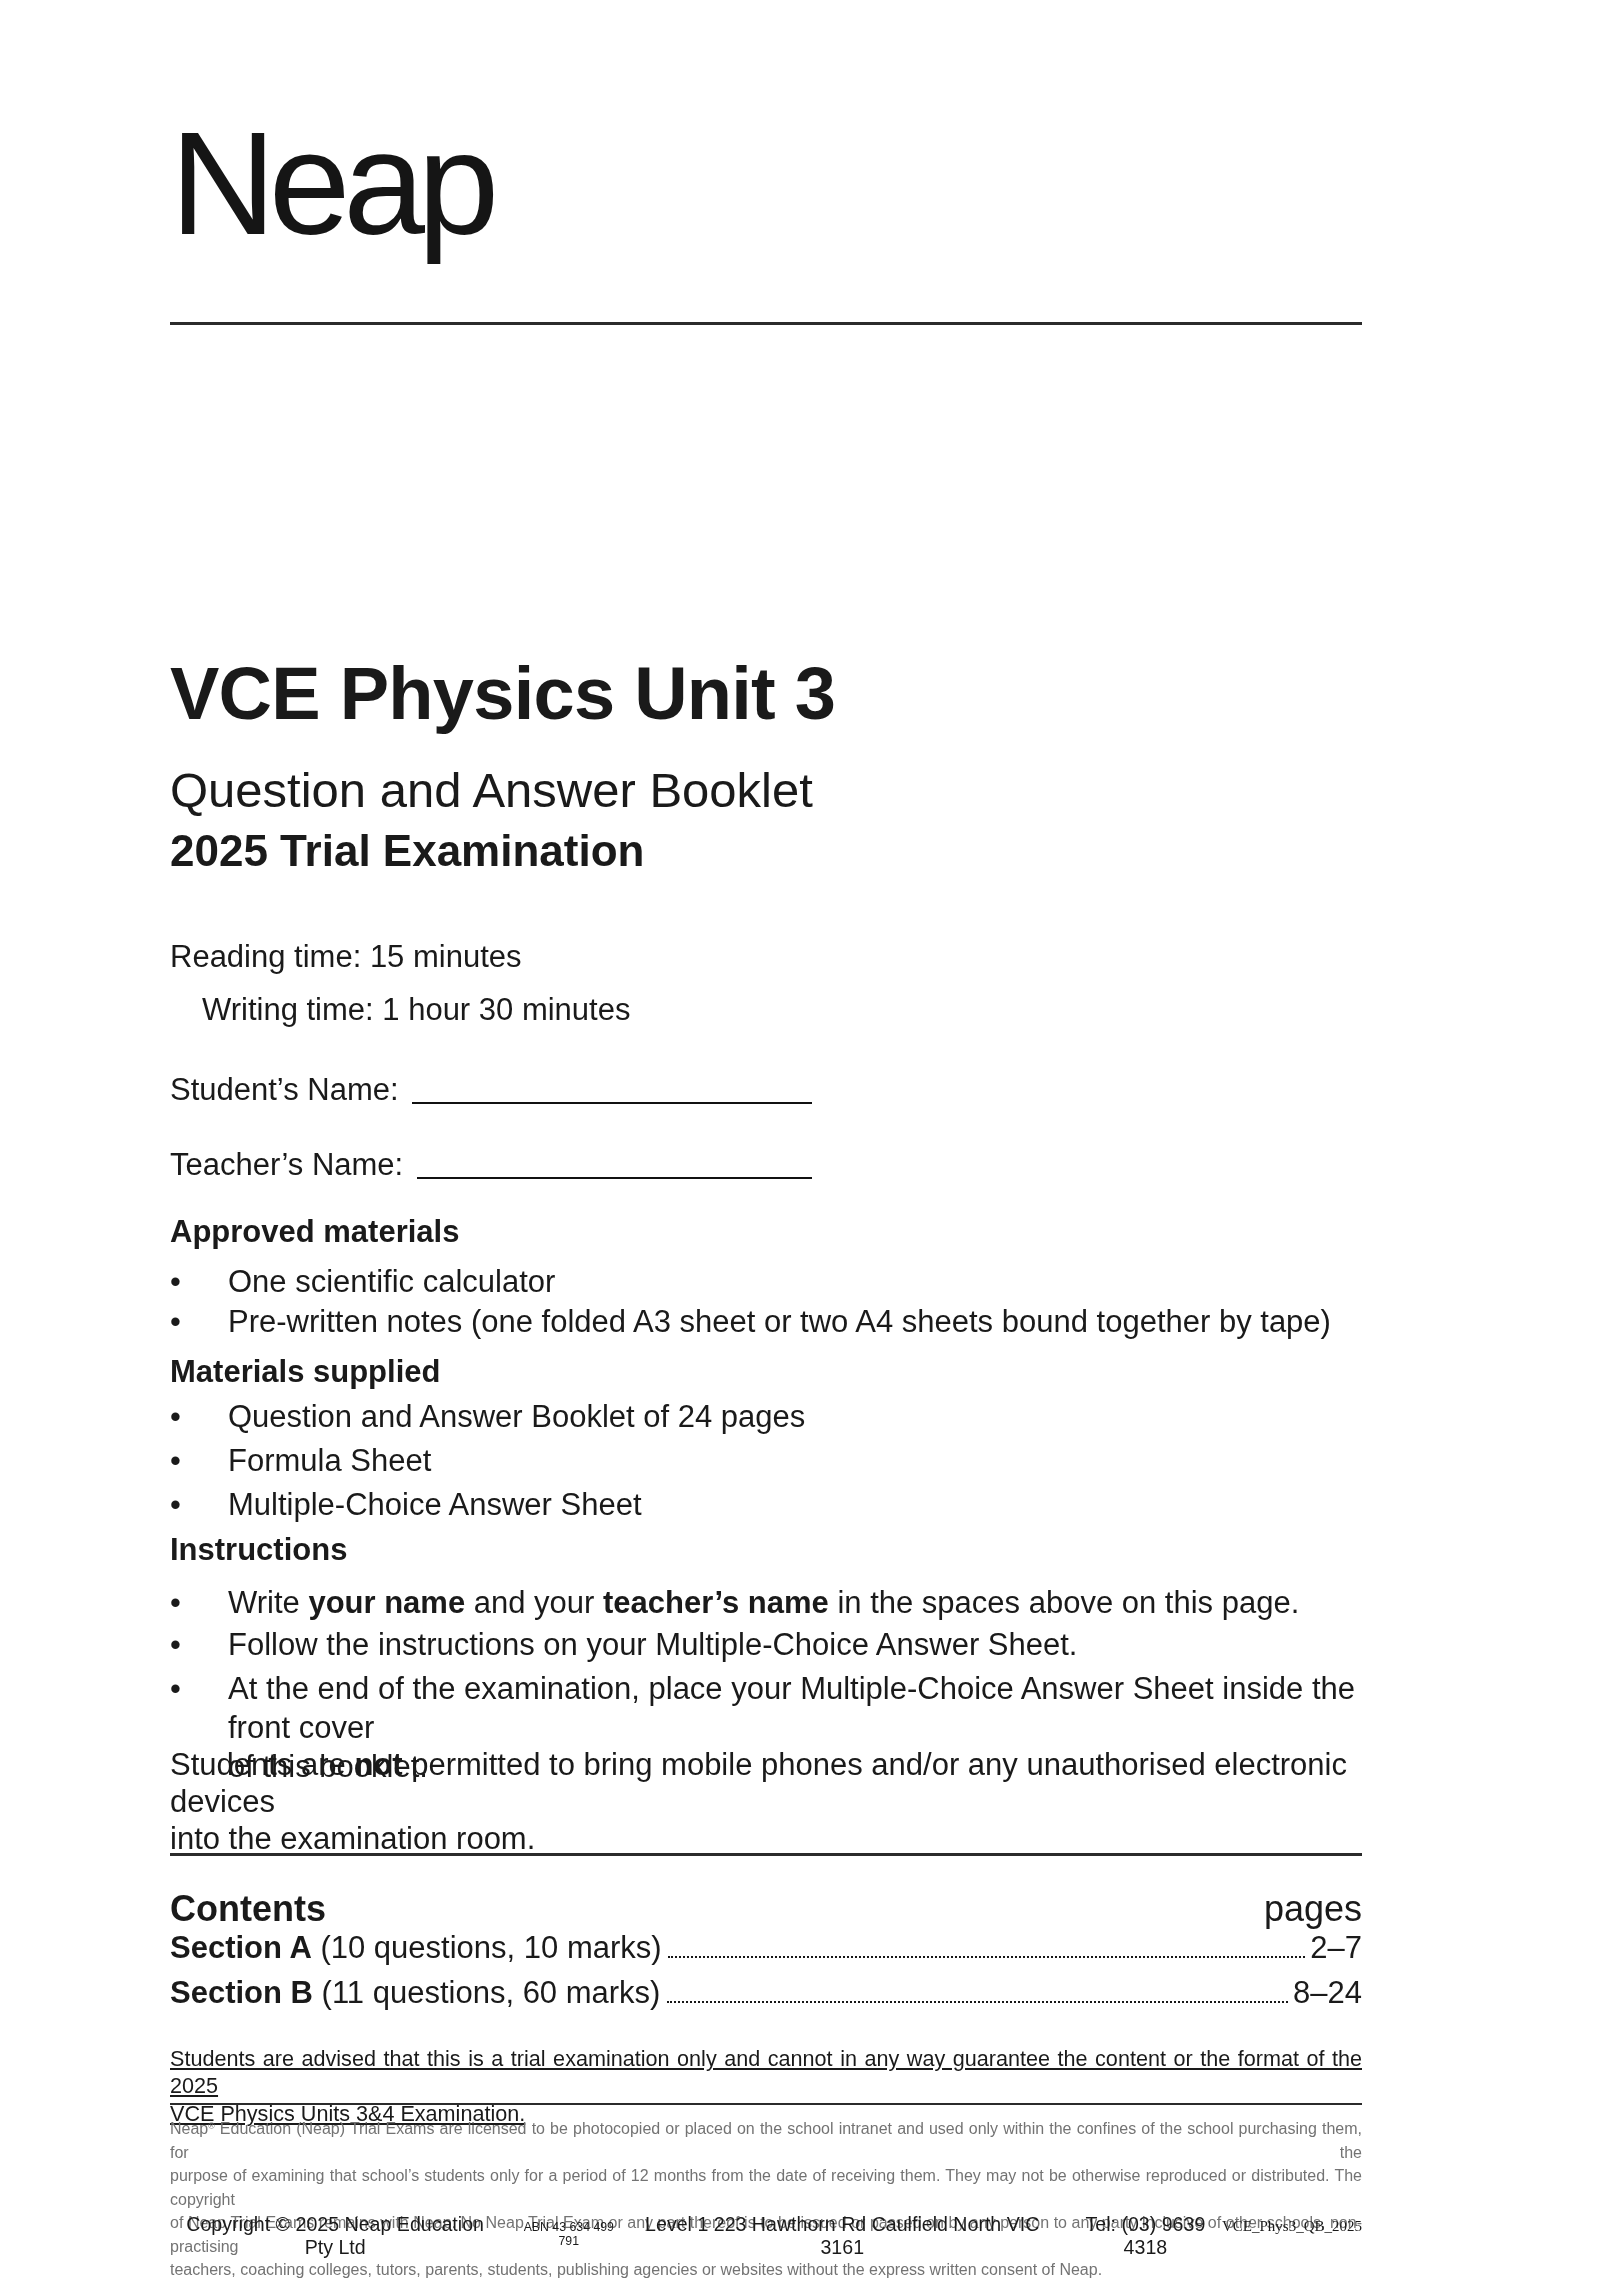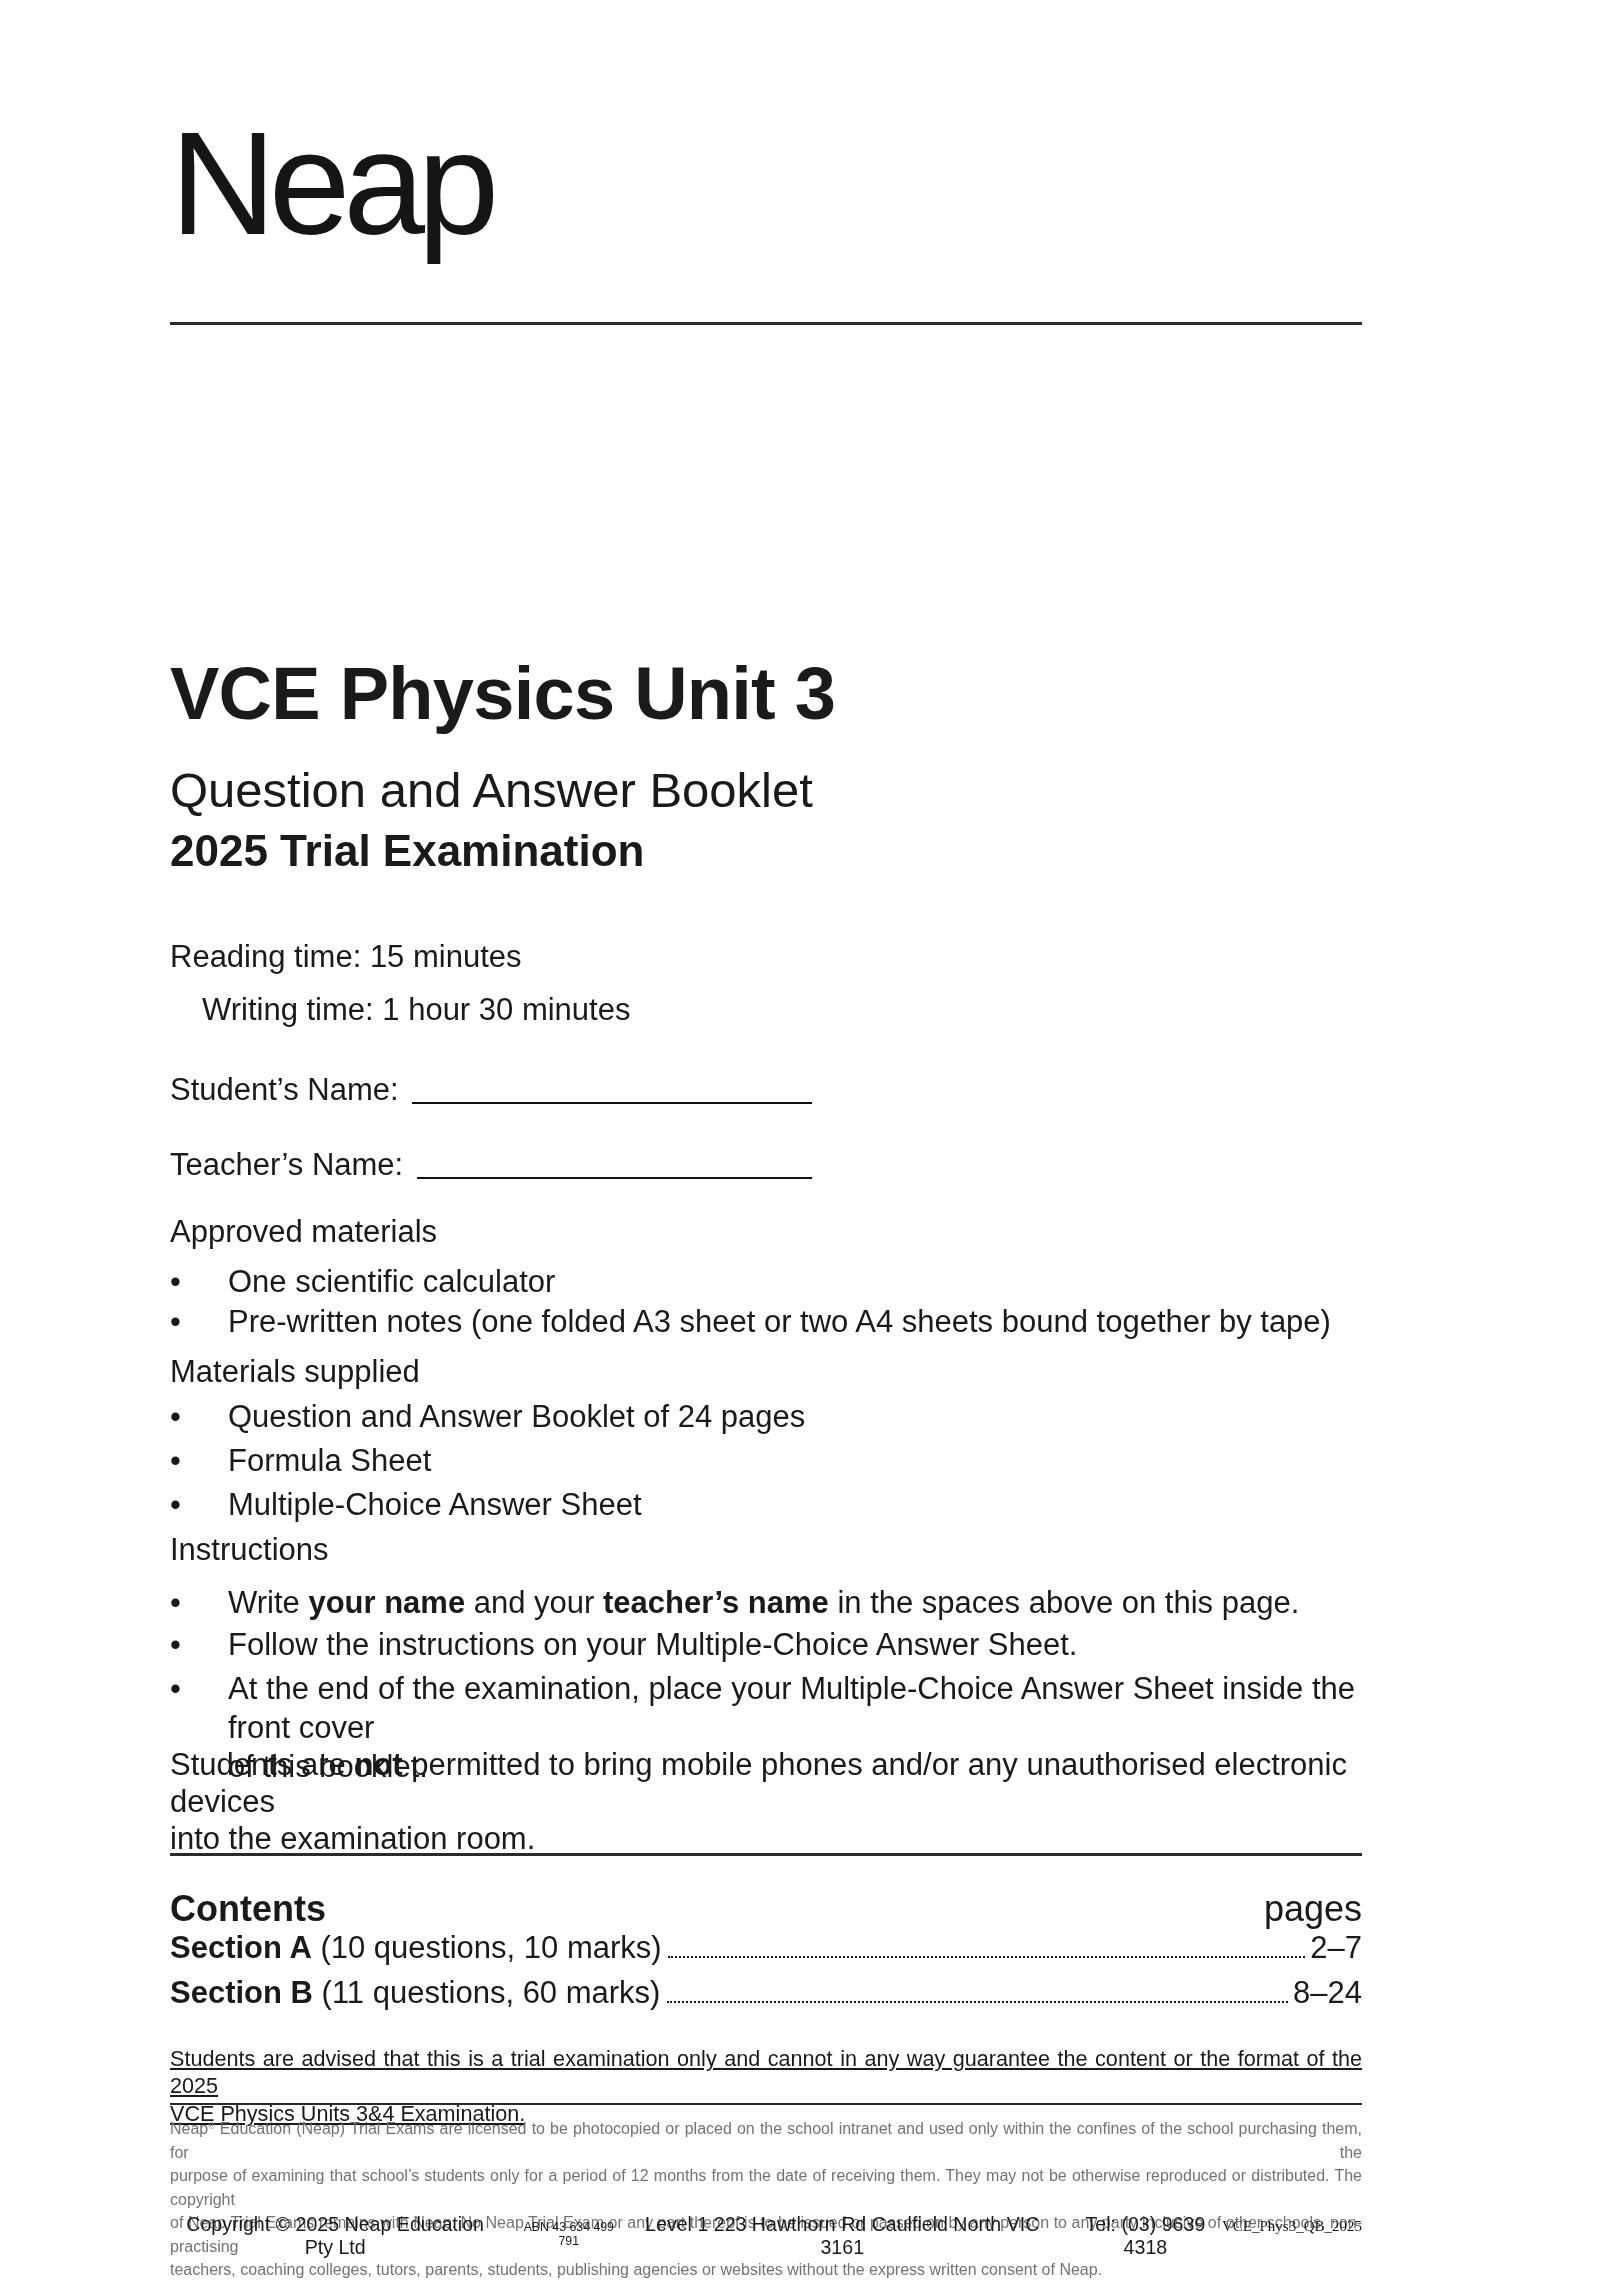--- a/index.html
+++ b/index.html
@@ -7,21 +7,21 @@
     position:relative;width:1500px;height:2292px;background:#ffffff;
     font-family:"Liberation Sans",sans-serif;color:#1a1a1a;overflow:hidden;
   }
   .abs{position:absolute;left:170px;right:138px;}
   .logo{font-size:147px;font-weight:300;letter-spacing:-0.05em;line-height:1;color:#151515;}
   .rule{position:absolute;left:170px;right:138px;background:#2b2b2b;}
   .title{font-size:74px;font-weight:bold;letter-spacing:-0.01em;line-height:1.05;}
   .subtitle{font-size:49px;font-weight:normal;line-height:1.05;}
   .examline{font-size:44px;font-weight:bold;line-height:1.05;}
   .body-text{font-size:31px;line-height:1.16;}
-  .h-bold{font-size:31px;font-weight:normal;line-height:1.16;}
+  .h-bold{font-size:31px;font-weight:bold;line-height:1.16;}
   .name-row{display:flex;align-items:flex-end;width:642px;font-size:31px;line-height:1.16;}
   .name-row .label{flex:none;}
   .fill-line{flex:1;margin-left:13.7px;margin-bottom:3.9px;border-bottom:2px solid #111;}
   .bullet-row{display:flex;font-size:31px;line-height:1.25;}
   .bullet-row .marker{flex:none;width:58px;}
   .bullet-row .btext{flex:1;}
   .note-para{font-size:31px;line-height:37px;}
   .contents-head{display:flex;justify-content:space-between;align-items:flex-end;font-size:36px;}
   .contents-row{display:flex;font-size:31px;line-height:1.16;}
   .contents-row .leader{flex:1;align-self:flex-end;margin:0 4.9px 7.8px 6.9px;border-bottom:2.5px dotted #161616;}

